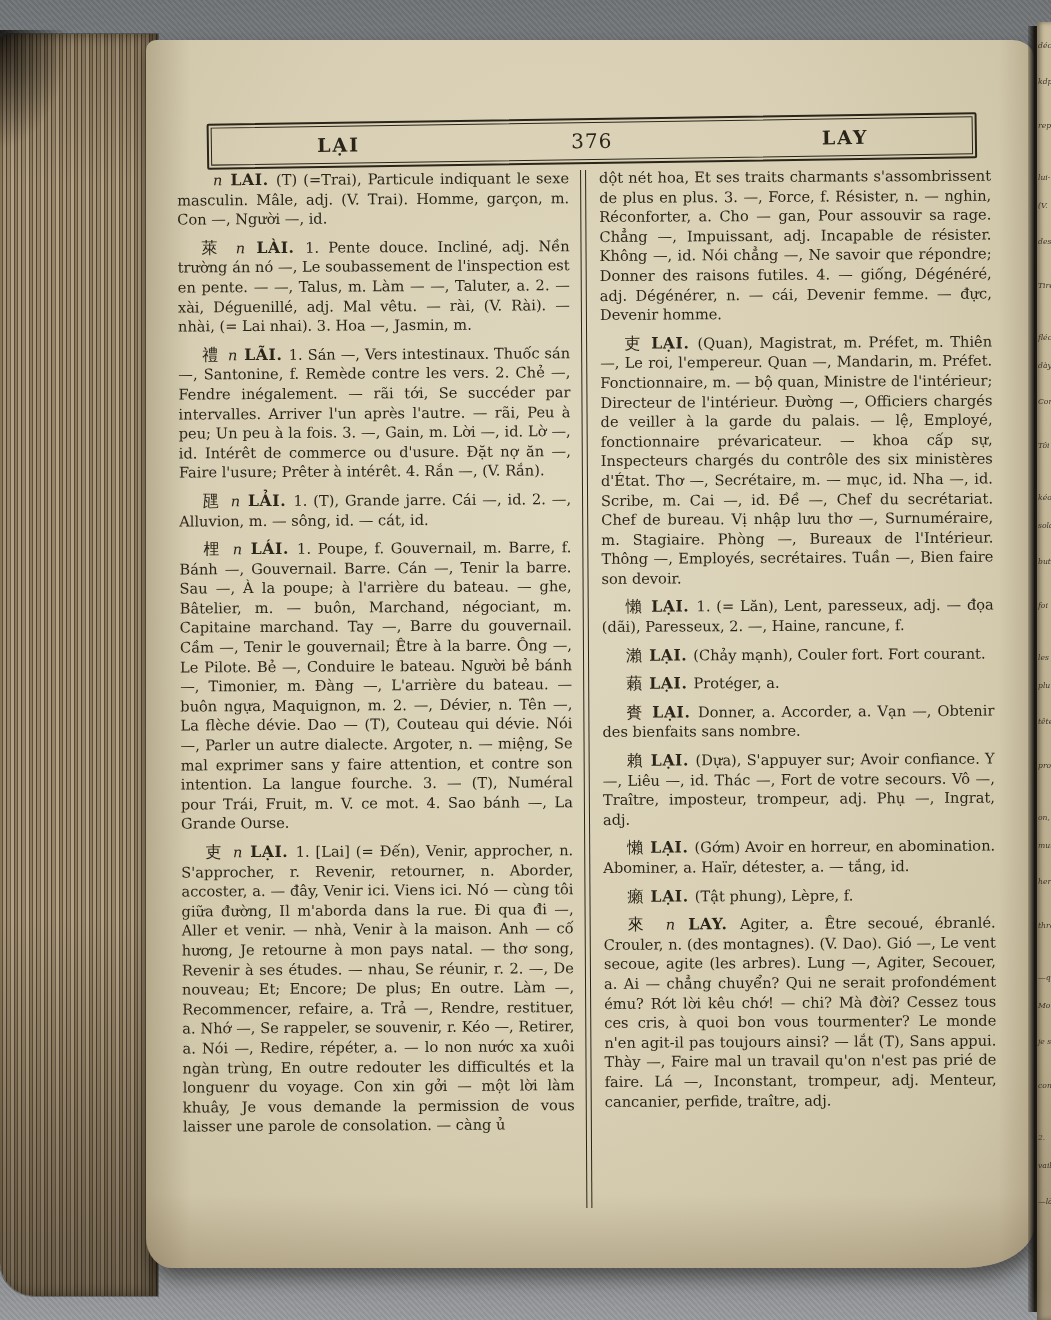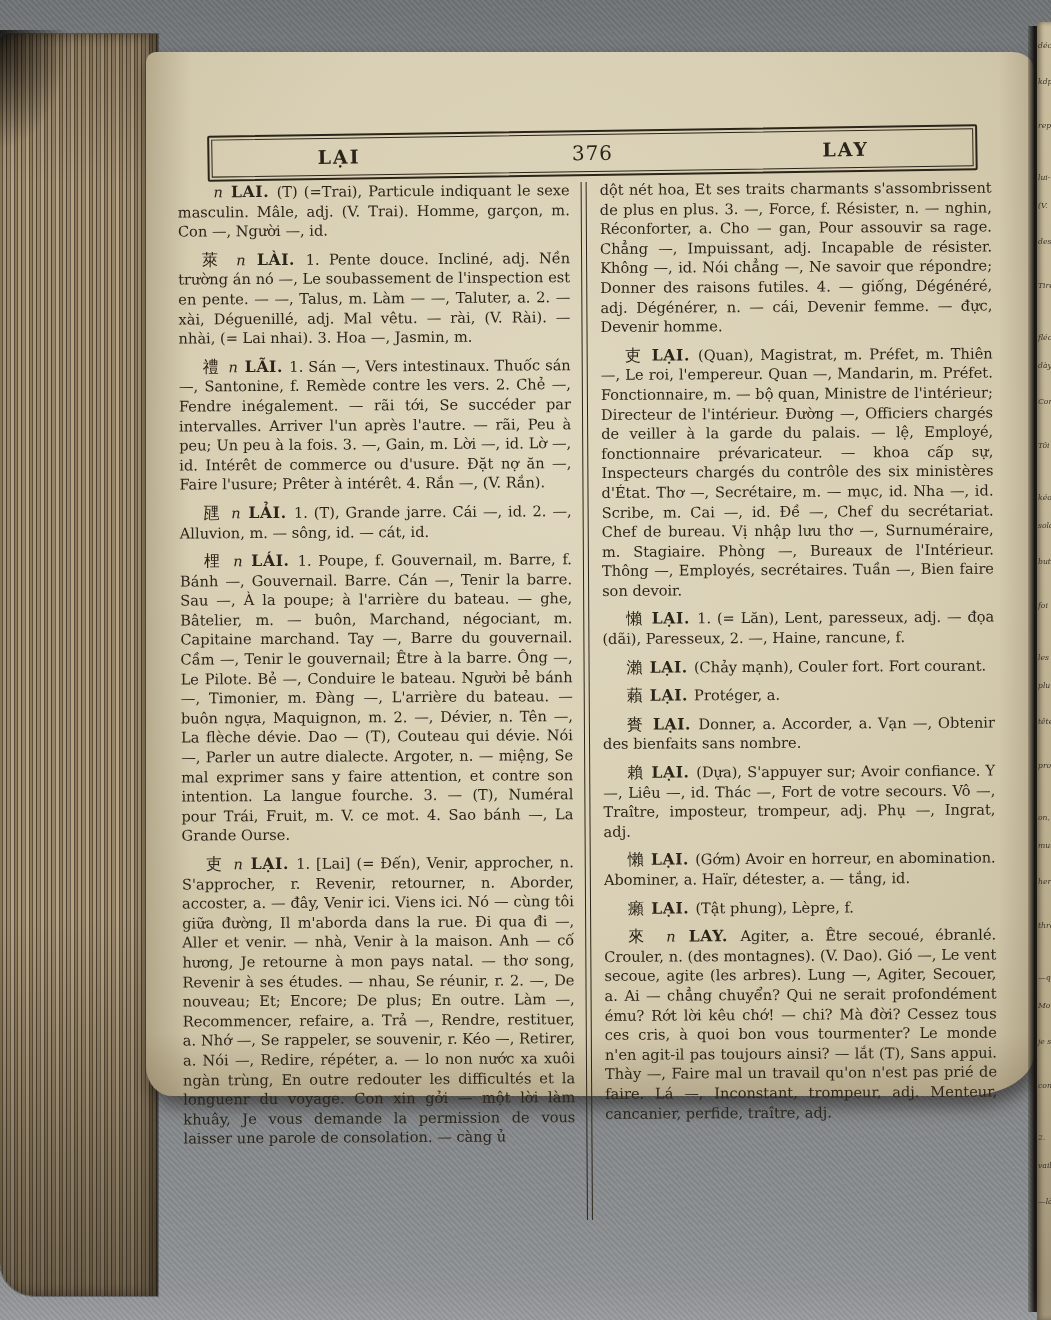--- a/index.html
+++ b/index.html
@@ -13,28 +13,28 @@
     border-radius:10px 0 0 34px;
     background:
       linear-gradient(180deg, rgba(60,48,34,.25) 0%, rgba(0,0,0,0) 12%, rgba(0,0,0,0) 70%, rgba(40,32,22,.45) 100%),
       repeating-linear-gradient(90deg,
         #8d7b5c 0 2px,#5f5038 2px 3px,#a9987b 3px 6px,#4c4030 6px 7px,
         #97856a 7px 10px,#6b5b42 10px 11px,#b3a285 11px 14px,#55483a 14px 15px);
     box-shadow: inset -8px 0 14px rgba(20,15,8,.55), 0 0 0 1px rgba(0,0,0,.3);}
   .fore-edge-shadow{position:absolute;left:0;top:30px;width:70px;height:120px;
     background:radial-gradient(ellipse at 0% 0%, rgba(5,4,2,.8), rgba(0,0,0,0) 70%);}
   
-  .page{position:absolute;left:146px;top:40px;width:888px;height:1044px;
+  .page{position:absolute;left:146px;top:40px;width:888px;height:1228px;
     border-radius:10px 22px 70px 26px / 10px 18px 42px 30px;
     background:
       linear-gradient(90deg, rgba(110,92,60,.28) 0%, rgba(0,0,0,0) 5%),
       linear-gradient(270deg, rgba(120,100,70,.25) 0%, rgba(0,0,0,0) 4%),
       linear-gradient(0deg, rgba(120,100,70,.30) 0%, rgba(0,0,0,0) 6%),
       radial-gradient(ellipse at 46% 38%, #dfd7be 0%, #d8cfb4 52%, #cdc3a6 84%, #c0b497 100%);
-    box-shadow: 4px 10px 18px rgba(15,12,8,.5); margin-top: 12px;}
+    box-shadow: 4px 10px 18px rgba(15,12,8,.5);}
   .page-inner{position:absolute;inset:0;transform:rotate(-0.35deg);}
   
   .header-box{position:absolute;left:64px;top:78px;width:766px;height:42px;
     border:2px solid #2b2519;border-radius:2px;transform:rotate(-0.5deg);
     background:transparent;}
   .header-box .inner{position:absolute;inset:2px;border:1px solid #2b2519;
     display:grid;grid-template-columns:1fr 1fr 1fr;align-items:center;}
   .header-box .gw{color:#2b2519;font-weight:700;font-size:19px;letter-spacing:2px;text-align:center;}
   .header-box .pn{color:#2b2519;font-size:20px;text-align:center;letter-spacing:1px;}
   

